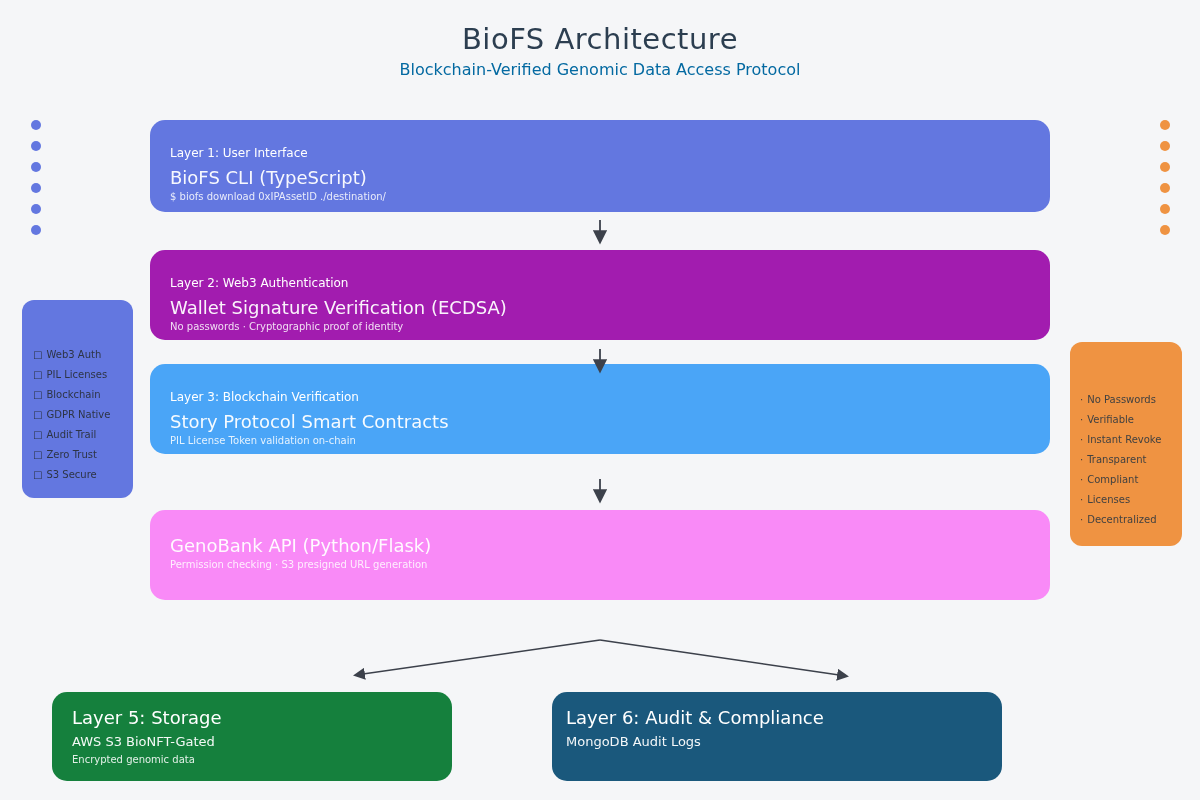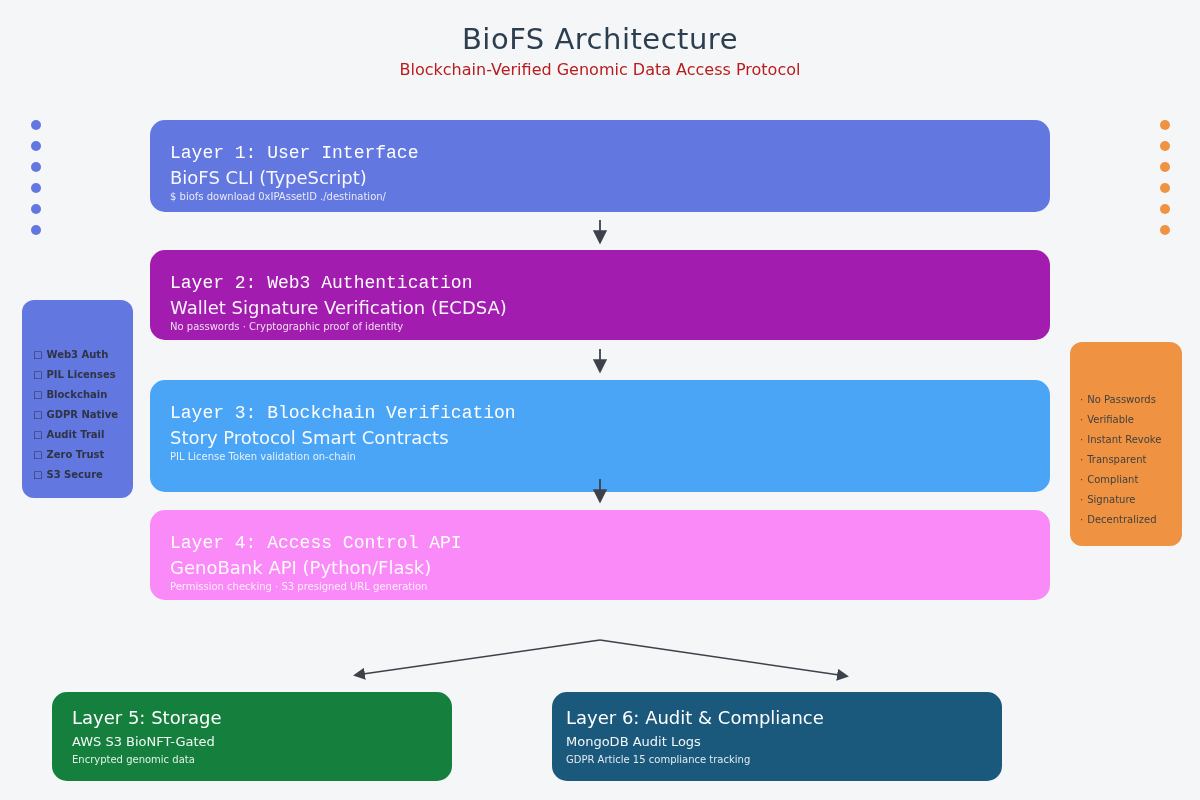--- a/index.html
+++ b/index.html
@@ -17,26 +17,26 @@
   }
   .page-subtitle{
     position:absolute;top:60px;left:0;width:1200px;
     text-align:center;font-size:16px;color:#6b7b8c;
   }
   .layer-box{
     position:absolute;left:150px;width:900px;height:92px;
     border-radius:15px;box-sizing:border-box;
     padding:22px 0 0 20px;color:#ffffff;
   }
-  .layer-box .t{font-size:18px;line-height:22px;font-family:Liberation Mono, monospace;}
+  .layer-box .t{font-size:12px;line-height:22px;}
   .layer-box .s{font-size:18px;line-height:16px;margin-top:6px;color:rgba(255,255,255,.95);}
   .layer-box .d{font-size:10px;line-height:12px;margin-top:5px;color:rgba(255,255,255,.85);}
   #layer1{top:120px;}
   #layer2{top:250px;height:90px;}
-  #layer3{top:380px;height:112px;}
+  #layer3{top:364px;height:90px;}
   #layer4{top:510px;height:90px;}
   .bottom-box{
     position:absolute;top:692px;height:89px;border-radius:15px;
     box-sizing:border-box;padding:15px 0 0 14px;color:#ffffff;
   }
   .bottom-box .t{font-size:18px;line-height:22px;}
   .bottom-box .s{font-size:13px;line-height:16px;margin-top:5px;color:rgba(255,255,255,.95);}
   .bottom-box .d{font-size:10px;line-height:12px;margin-top:4px;color:rgba(255,255,255,.88);}
   #layer5{left:52px;width:400px;}
   #layer6{left:552px;width:450px;}
@@ -53,21 +53,21 @@
   #dots-right{left:1160px;}
   .dot{width:10px;height:10px;border-radius:50%;}
   .arrow-layer{position:absolute;top:0;left:0;pointer-events:none;}
 </style>
 </head>
 <body>
 
 <div class="canvas">
 
   <div class="page-title" style="color: rgb(44, 62, 80);">BioFS Architecture</div>
-  <div class="page-subtitle" style="color: #b91c1c;">Blockchain-Verified Genomic Data Access Protocol</div>
+  <div class="page-subtitle" style="color: #0369a1;">Blockchain-Verified Genomic Data Access Protocol</div>
 
   <div class="dots" id="dots-left">
       <div class="dot" style="background-color: rgb(99, 119, 224);"></div>
       <div class="dot" style="background-color: rgb(99, 119, 224);"></div>
       <div class="dot" style="background-color: rgb(99, 119, 224);"></div>
       <div class="dot" style="background-color: rgb(99, 119, 224);"></div>
       <div class="dot" style="background-color: rgb(99, 119, 224);"></div>
       <div class="dot" style="background-color: rgb(99, 119, 224);"></div>
     </div>
   <div class="dots" id="dots-right">
@@ -91,55 +91,53 @@
     <div class="d">No passwords · Cryptographic proof of identity</div>
   </div>
 
   <div class="layer-box" id="layer3" style="background-color: rgb(74, 165, 247);">
     <div class="t">Layer 3: Blockchain Verification</div>
     <div class="s">Story Protocol Smart Contracts</div>
     <div class="d">PIL License Token validation on-chain</div>
   </div>
 
   <div class="layer-box" id="layer4" style="background-color: rgb(249, 138, 247);">
-    <div class="t">Layer 4: Access Control API</div>
     <div class="s">GenoBank API (Python/Flask)</div>
     <div class="d">Permission checking · S3 presigned URL generation</div>
   </div>
 
-  <div class="side-panel" id="left-panel" style="background-color: rgb(99, 119, 224); color: rgb(45, 52, 69); font-weight: bold;">
+  <div class="side-panel" id="left-panel" style="background-color: rgb(99, 119, 224); color: rgb(45, 52, 69);">
     <div class="panel-item"><span class="bullet">□</span><span>Web3 Auth</span></div>
     <div class="panel-item"><span class="bullet">□</span><span>PIL Licenses</span></div>
     <div class="panel-item"><span class="bullet">□</span><span>Blockchain</span></div>
     <div class="panel-item"><span class="bullet">□</span><span>GDPR Native</span></div>
     <div class="panel-item"><span class="bullet">□</span><span>Audit Trail</span></div>
     <div class="panel-item"><span class="bullet">□</span><span>Zero Trust</span></div>
     <div class="panel-item"><span class="bullet">□</span><span>S3 Secure</span></div>
   </div>
 
   <div class="side-panel" id="right-panel" style="background-color: rgb(239, 147, 66); color: rgb(65, 65, 65);">
     <div class="panel-item"><span class="bullet">·</span><span>No Passwords</span></div>
     <div class="panel-item"><span class="bullet">·</span><span>Verifiable</span></div>
     <div class="panel-item"><span class="bullet">·</span><span>Instant Revoke</span></div>
     <div class="panel-item"><span class="bullet">·</span><span>Transparent</span></div>
     <div class="panel-item"><span class="bullet">·</span><span>Compliant</span></div>
-    <div class="panel-item"><span class="bullet">·</span><span>Signature</span></div>
+    <div class="panel-item"><span class="bullet">·</span><span>Licenses</span></div>
     <div class="panel-item"><span class="bullet">·</span><span>Decentralized</span></div>
   </div>
 
   <div class="bottom-box" id="layer5" style="background-color: #15803d; padding-left: 20px;">
     <div class="t">Layer 5: Storage</div>
     <div class="s">AWS S3 BioNFT-Gated</div>
     <div class="d">Encrypted genomic data</div>
   </div>
 
   <div class="bottom-box" id="layer6" style="background-color: rgb(26, 88, 124);">
     <div class="t">Layer 6: Audit &amp; Compliance</div>
     <div class="s">MongoDB Audit Logs</div>
-    <div class="d">GDPR Article 15 compliance tracking</div>
   </div>
 
   <svg class="arrow-layer" width="1200" height="800" viewBox="0 0 1200 800">
     <defs>
       <marker id="ah" markerWidth="8" markerHeight="8" refX="6" refY="4" orient="auto">
         <path d="M0,0 L8,4 L0,8 Z" class="arrowhead" fill="#3c414b"></path>
       </marker>
     </defs>
     <line class="arrow" x1="600" y1="220" x2="600" y2="241" stroke-width="1.8" marker-end="url(#ah)" stroke="#3c414b"></line>
     <line class="arrow" x1="600" y1="349" x2="600" y2="370" stroke-width="1.8" marker-end="url(#ah)" stroke="#3c414b"></line>

